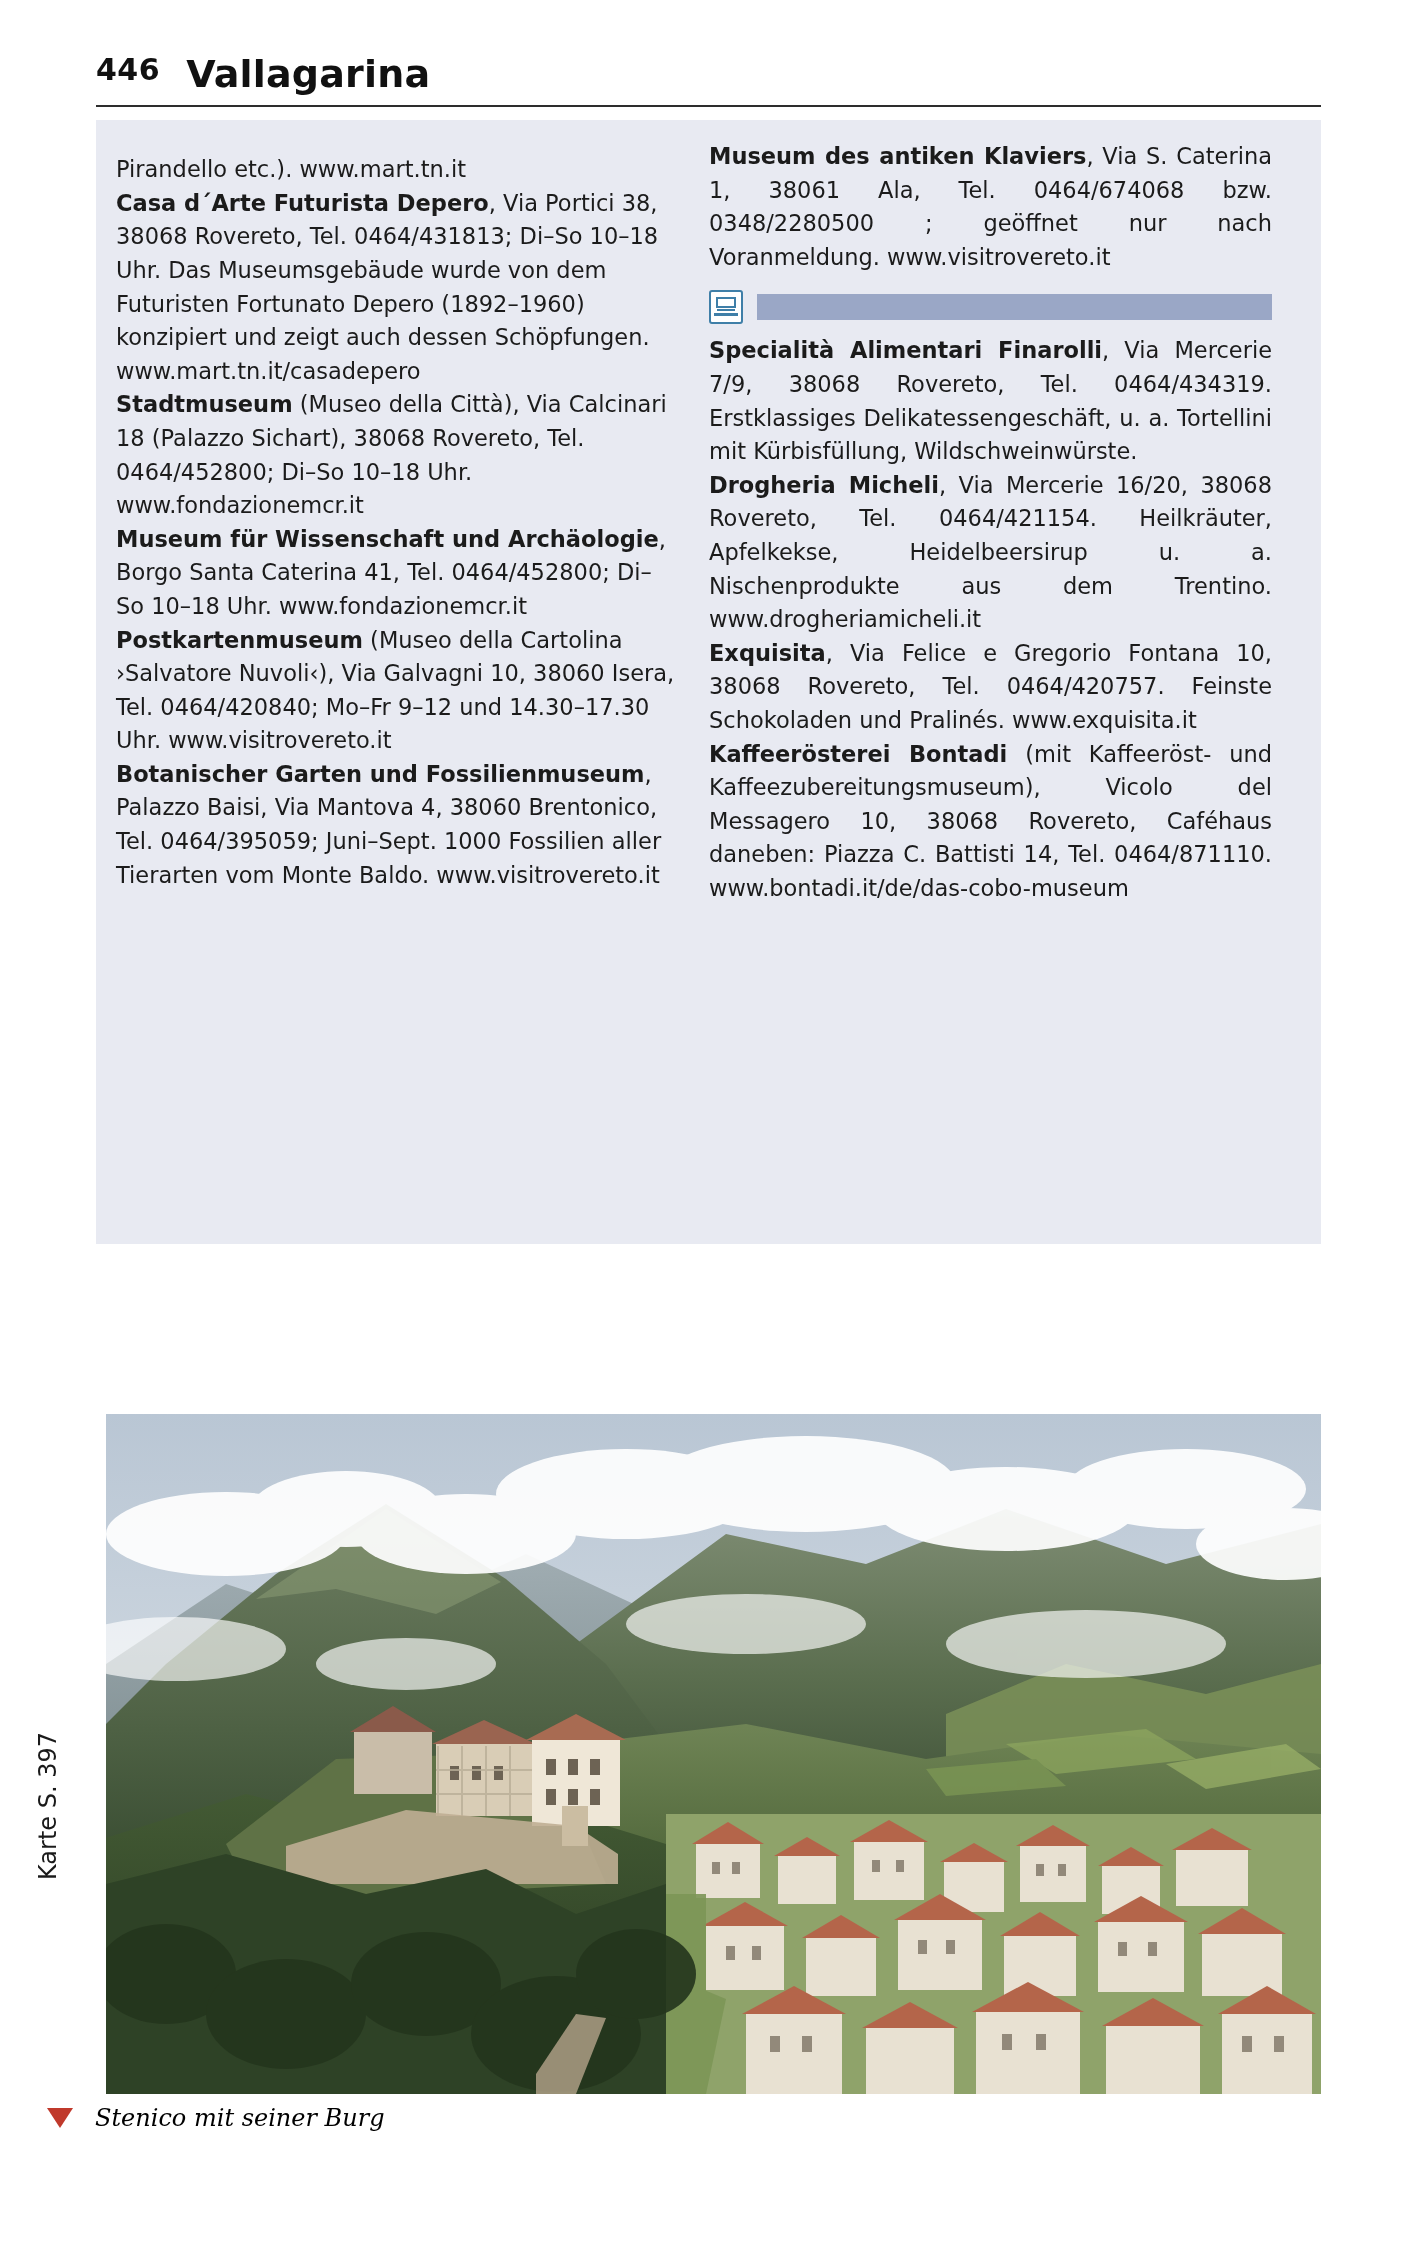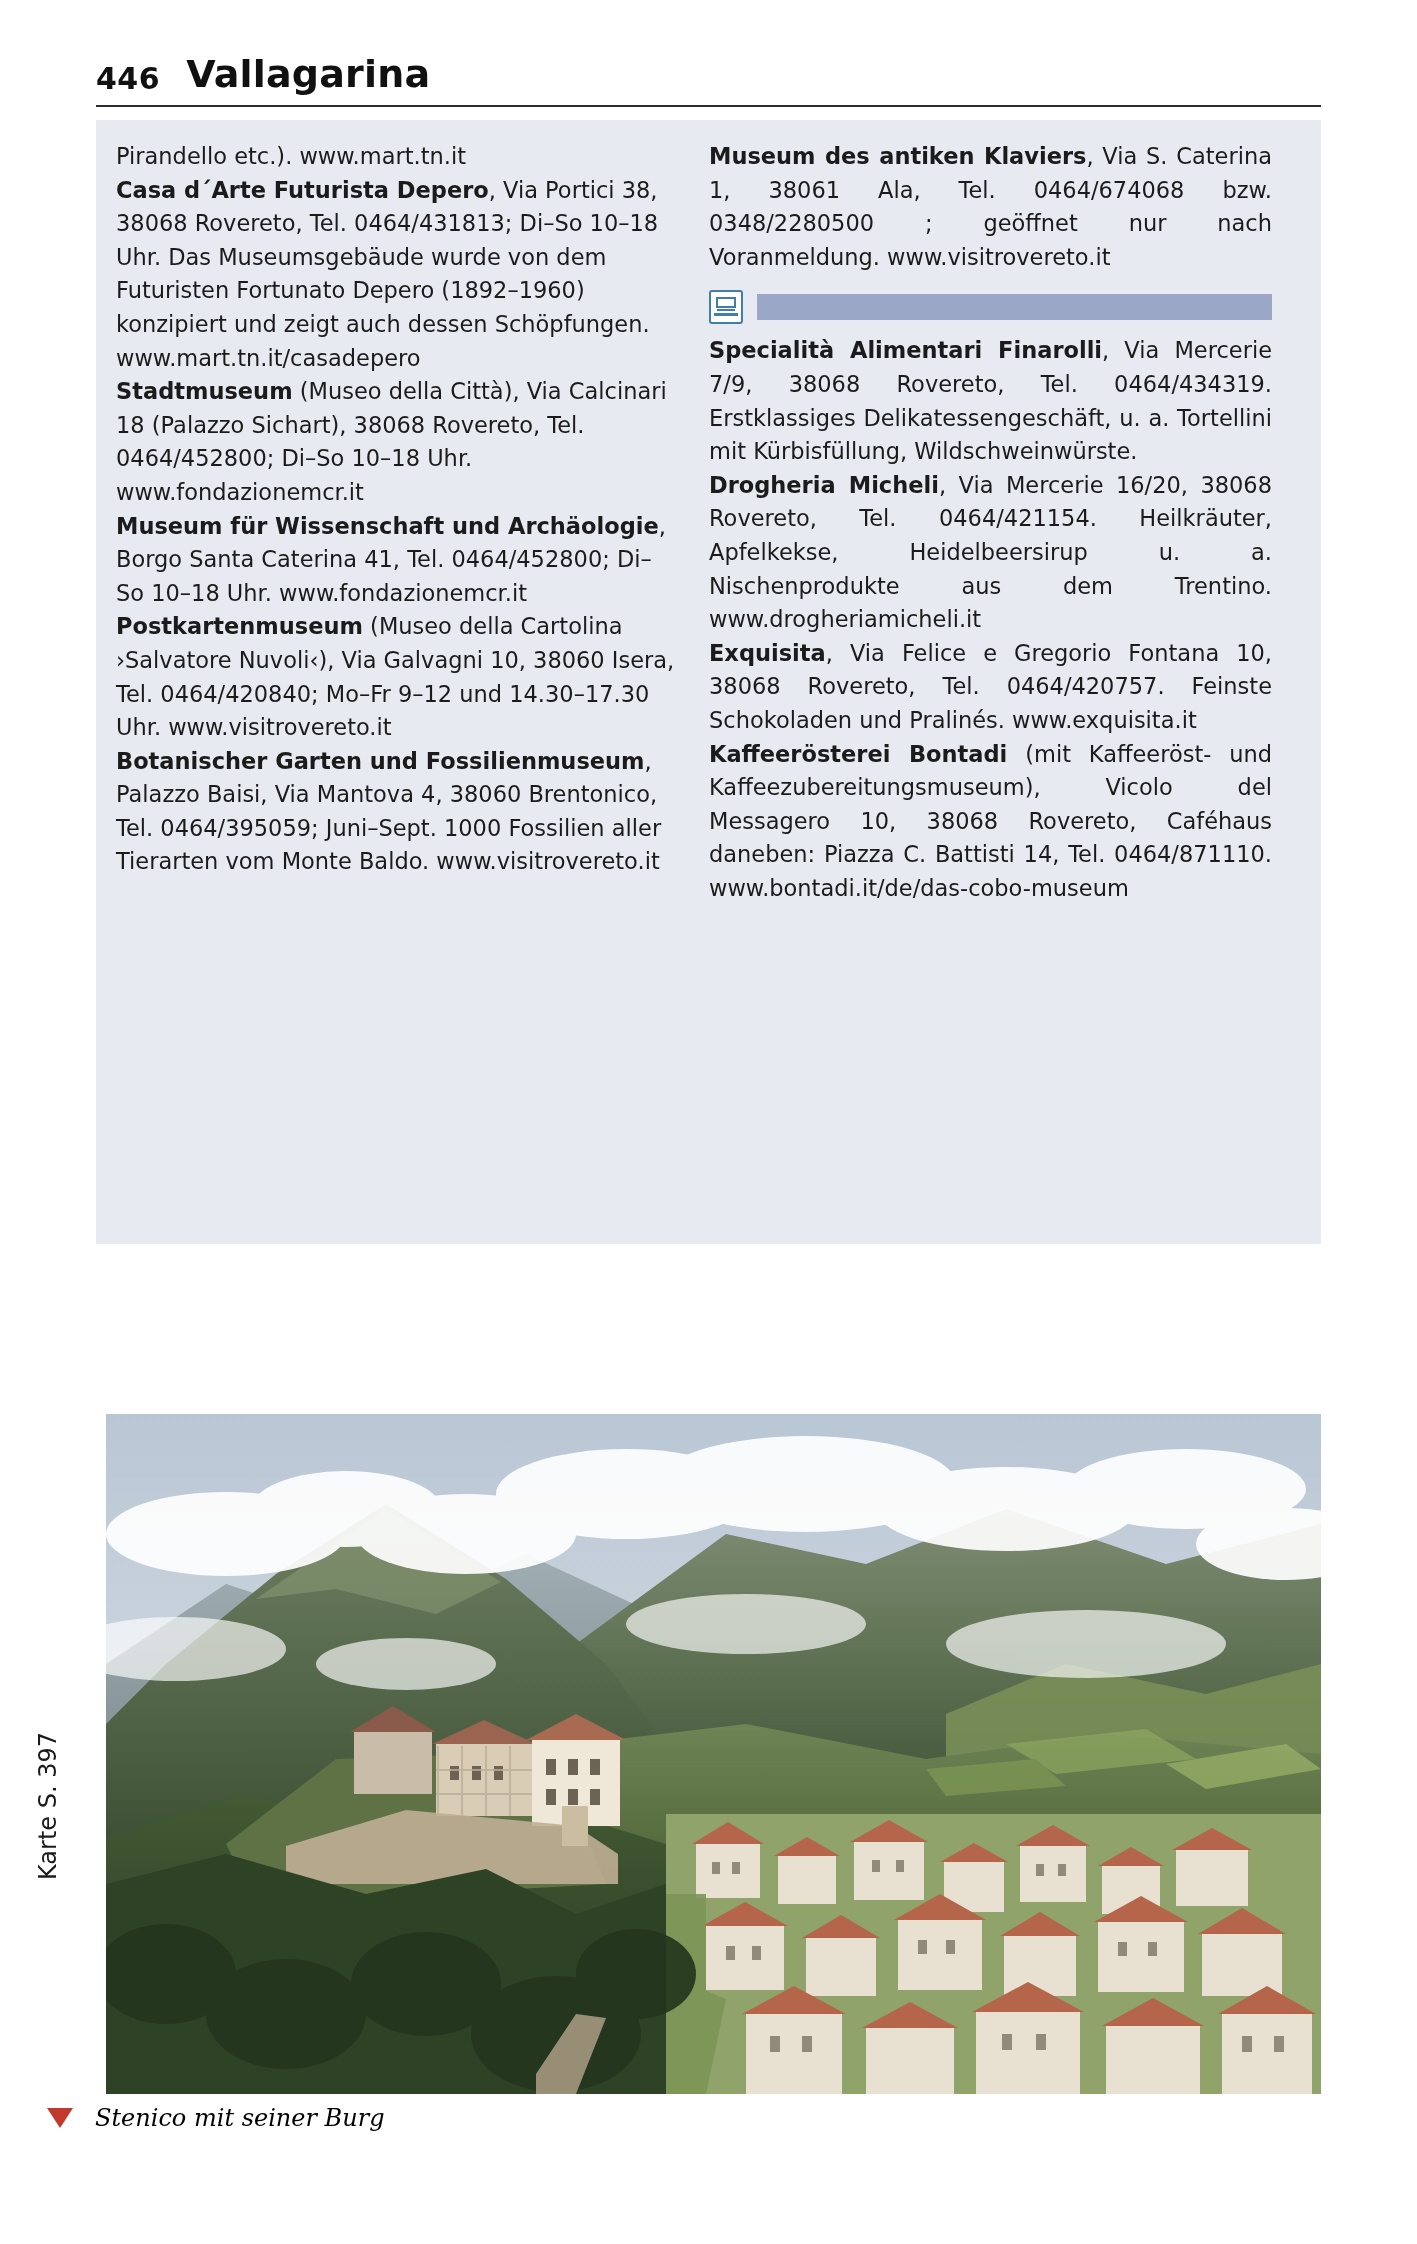--- a/index.html
+++ b/index.html
@@ -16,21 +16,21 @@
     overflow: hidden;
   }
 
   
   .page-header {
     position: absolute;
     left: 96px;
     top: 52px;
     width: 1225px;
     display: flex;
-    align-items: flex-end;
+    align-items: flex-start;
   }
   .page-number {
     font-size: 30px;
     font-weight: bold;
     letter-spacing: 0.5px;
     color: #111;
   }
   .header-title {
     font-size: 38px;
     font-weight: bold;
@@ -59,20 +59,21 @@
   }
   .cols {
     position: absolute;
     left: 0;
     top: 0;
     width: 1225px;
     display: flex;
     gap: 30px;
     padding: 20px 20px 0 20px;
     box-sizing: border-box;
+    align-items: center;
   }
   .col {
     width: 563px;
     font-size: 22.5px;
     line-height: 33.6px;
     color: #1b1b1b;
     text-align: left;
     hyphens: manual;
   }
   .col.justify p { text-align: justify; }

